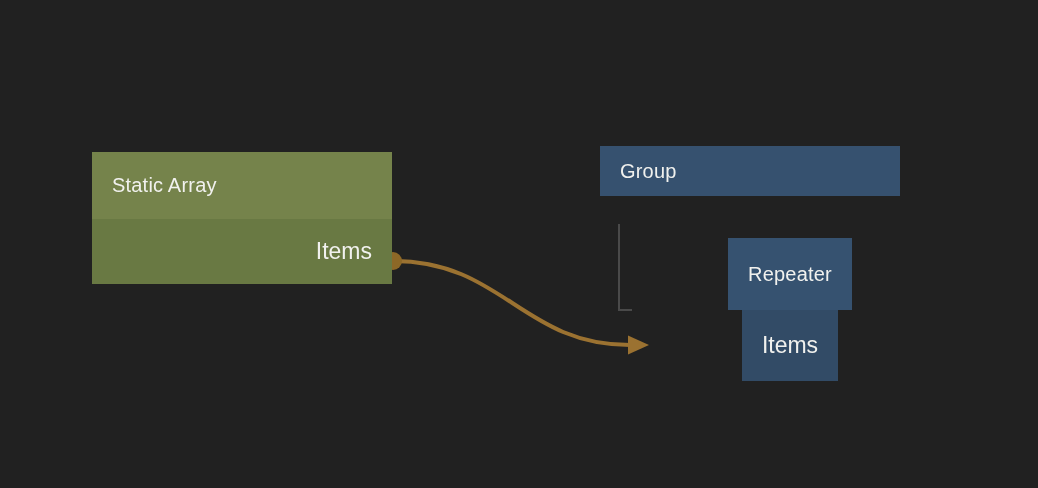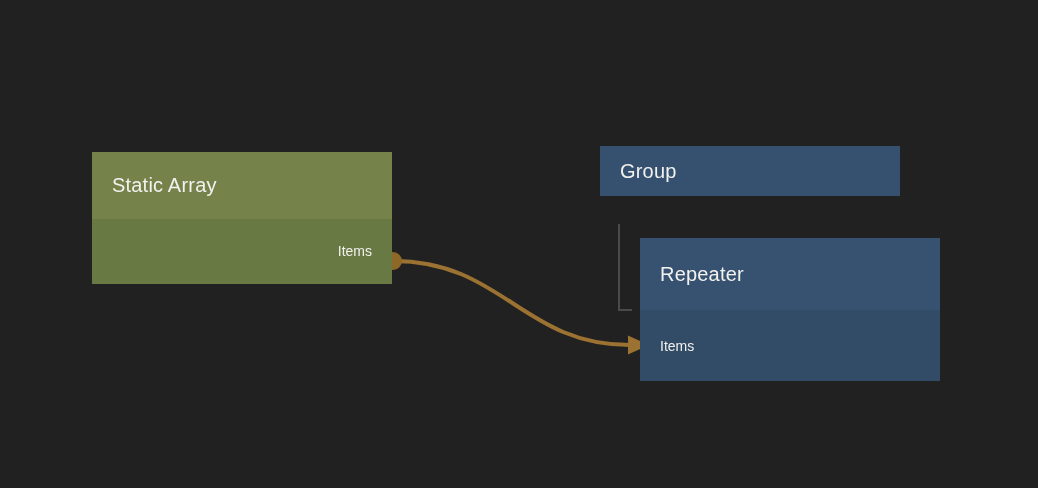--- a/index.html
+++ b/index.html
@@ -33,21 +33,21 @@
     display: flex;
     align-items: center;
     padding: 0 20px;
     font-size: 20px;
     letter-spacing: 0.2px;
   }
   .node-row {
     display: flex;
     align-items: center;
     padding: 0 20px;
-    font-size: 14px;
+    font-size: 23px;
   }
   
   .node-static-array {
     left: 92px;
     top: 152px;
     width: 300px;
     height: 132px;
   }
   .node-static-array .node-header {
     height: 73px;
@@ -68,20 +68,21 @@
   .node-group .node-header {
     height: 71px;
     background: #36516f;
   }
   
   .node-repeater {
     left: 640px;
     top: 238px;
     width: 300px;
     height: 173px;
+    align-items: center;
   }
   .node-repeater .node-header {
     height: 72px;
     background: #365270;
   }
   .node-repeater .node-row {
     height: 71px;
     background: #324b66;
     justify-content: flex-start;
   }

